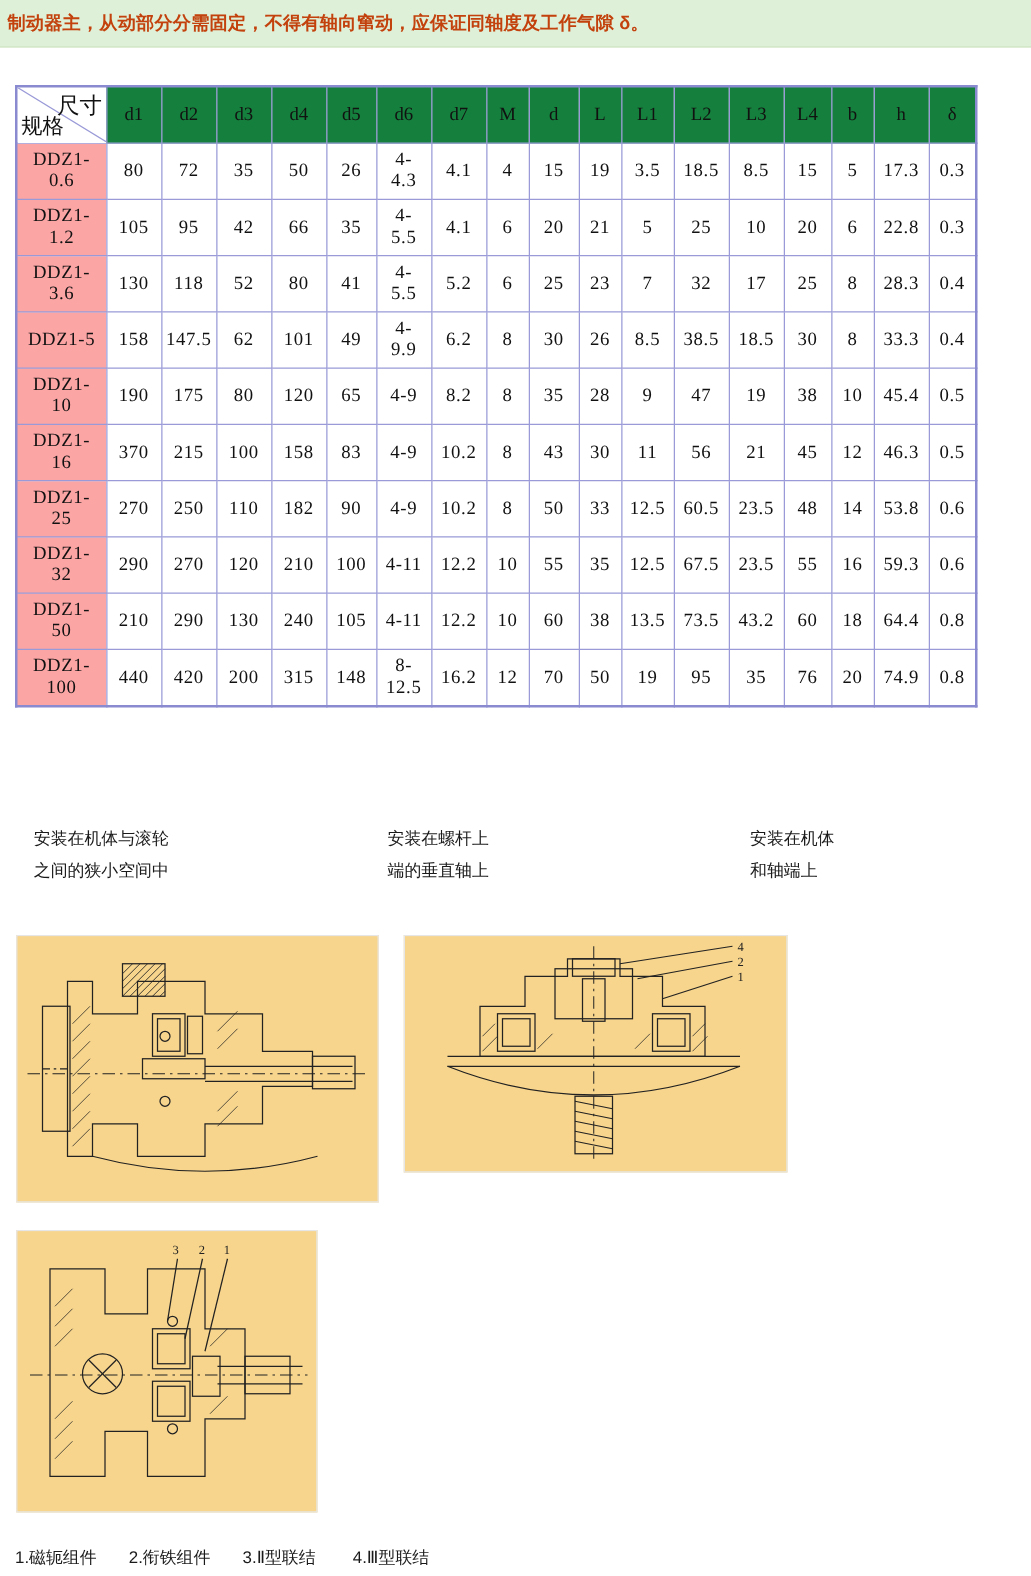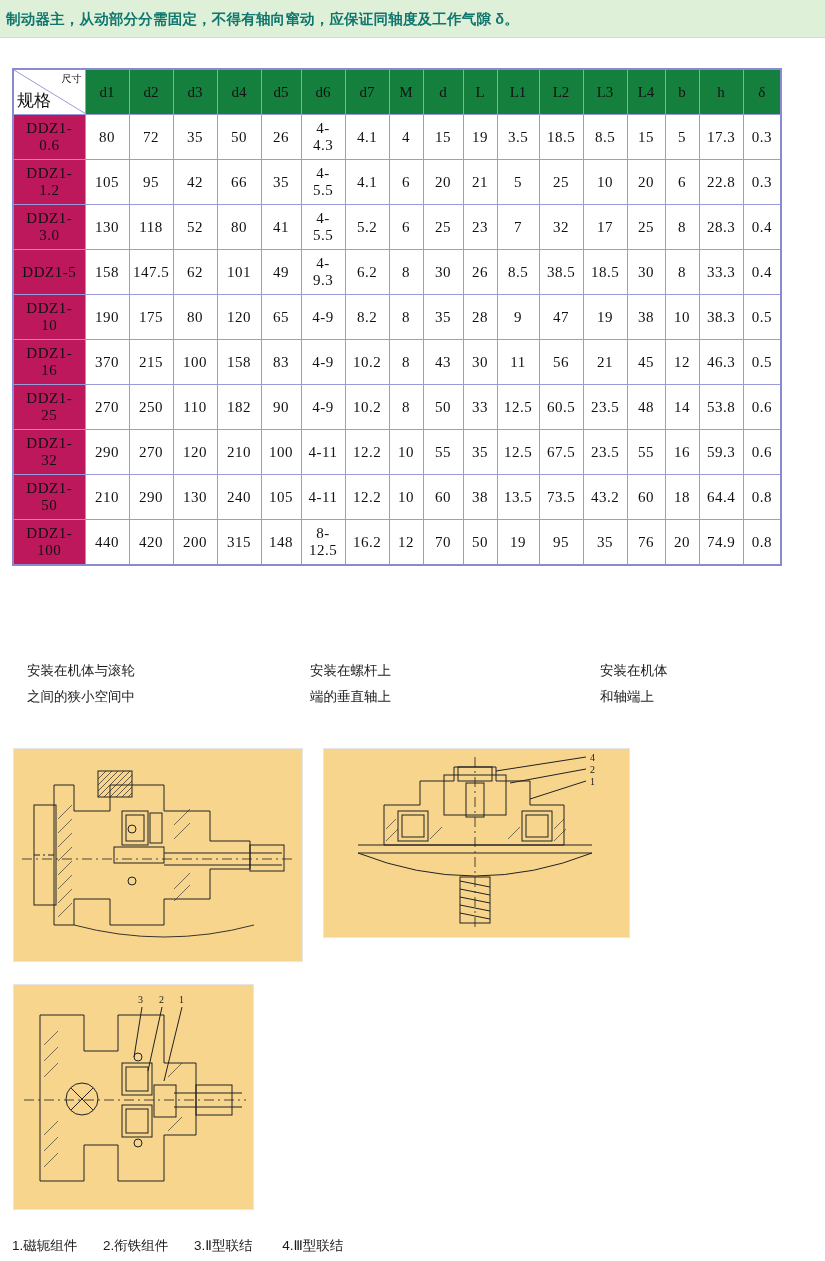--- a/index.html
+++ b/index.html
@@ -26,21 +26,21 @@
     background: #dff0d8;
     border-bottom: 1px solid #cfe3c4;
     box-sizing: border-box;
   }
   .note-bar .note-text {
     position: absolute;
     left: 6px;
     top: 9px;
     font-size: 14.5px;
     line-height: 20px;
-    color: #0f766e;
+    color: #c2410c;
     font-weight: 600;
     letter-spacing: 0.2px;
     white-space: nowrap;
   }
 
   
   .table-wrap {
     position: absolute;
     left: 12px;
     top: 68px;
@@ -74,33 +74,33 @@
   .corner .diag {
     position: absolute;
     left: 0; top: 0; right: 0; bottom: 0;
     overflow: hidden;
   }
   .corner .diag svg { display: block; }
   .corner .lbl-a {
     position: absolute;
     right: 3px;
     top: 2px;
-    font-size: 10px;
+    font-size: 18px;
     font-family: "Liberation Serif", serif;
   }
   .corner .lbl-b {
     position: absolute;
     left: 3px;
     bottom: 2px;
     font-size: 17px;
     font-family: "Liberation Serif", serif;
     text-align: right;
   }
   td.model {
-    background: #be185d;
+    background: #fca5a5;
     font-size: 15px;
     line-height: 17px;
     letter-spacing: 0.5px;
   }
   td.val {
     background: #ffffff;
     letter-spacing: 0.5px;
   }
   .two-line {
     line-height: 17px;
@@ -273,21 +273,21 @@
         <td class="val">10</td>
         <td class="val">20</td>
         <td class="val">6</td>
         <td class="val">22.8</td>
         <td class="val">0.3</td>
       </tr>
 
       <tr>
         <td class="model two-line">
           <span>DDZ1-</span><br>
-          <span>3.0</span>
+          <span>3.6</span>
         </td>
         <td class="val">130</td>
         <td class="val">118</td>
         <td class="val">52</td>
         <td class="val">80</td>
         <td class="val">41</td>
         <td class="val two-line">
           <span>4-</span><br>
           <span>5.5</span>
         </td>
@@ -306,21 +306,21 @@
 
       <tr>
         <td class="model">DDZ1-5</td>
         <td class="val">158</td>
         <td class="val">147.5</td>
         <td class="val">62</td>
         <td class="val">101</td>
         <td class="val">49</td>
         <td class="val two-line">
           <span>4-</span><br>
-          <span>9.3</span>
+          <span>9.9</span>
         </td>
         <td class="val">6.2</td>
         <td class="val">8</td>
         <td class="val">30</td>
         <td class="val">26</td>
         <td class="val">8.5</td>
         <td class="val">38.5</td>
         <td class="val">18.5</td>
         <td class="val">30</td>
         <td class="val">8</td>
@@ -341,21 +341,21 @@
         <td class="val">4-9</td>
         <td class="val">8.2</td>
         <td class="val">8</td>
         <td class="val">35</td>
         <td class="val">28</td>
         <td class="val">9</td>
         <td class="val">47</td>
         <td class="val">19</td>
         <td class="val">38</td>
         <td class="val">10</td>
-        <td class="val">38.3</td>
+        <td class="val">45.4</td>
         <td class="val">0.5</td>
       </tr>
 
       <tr>
         <td class="model two-line">
           <span>DDZ1-</span><br>
           <span>16</span>
         </td>
         <td class="val">370</td>
         <td class="val">215</td>

